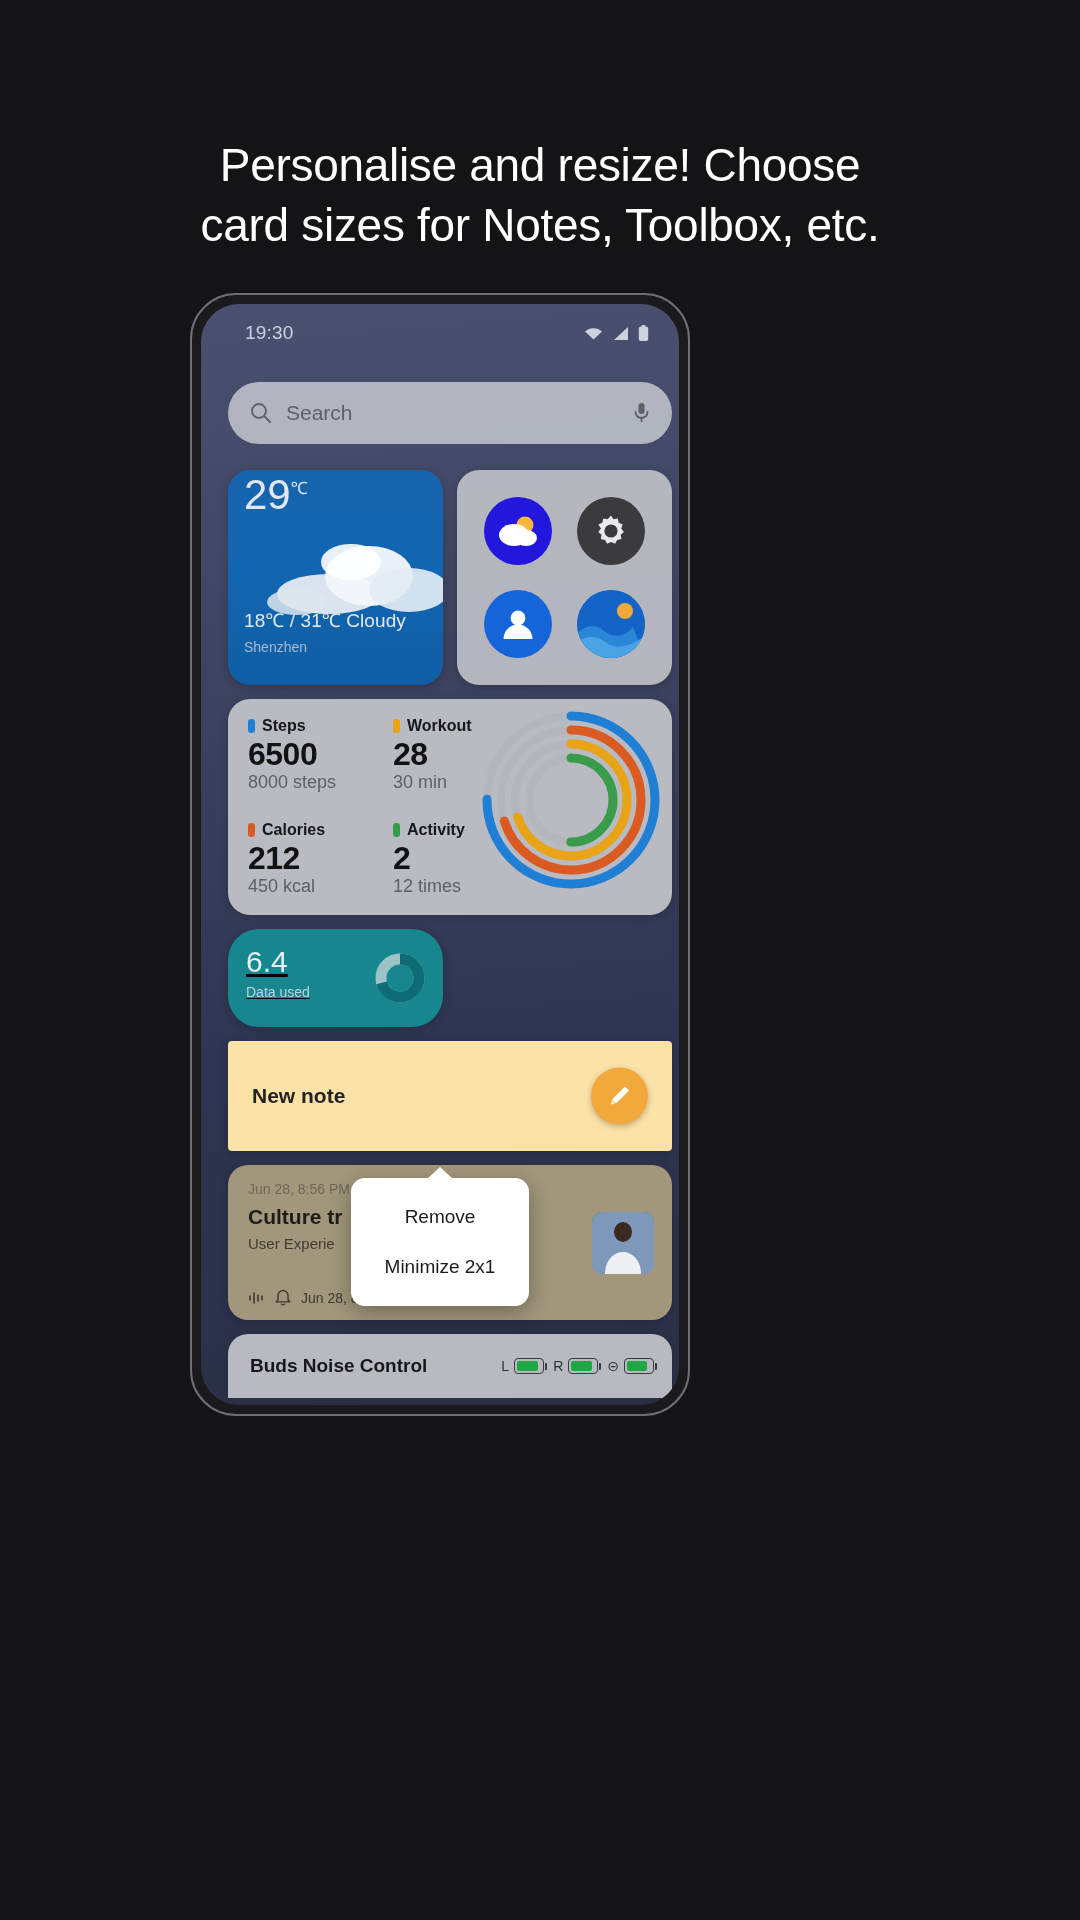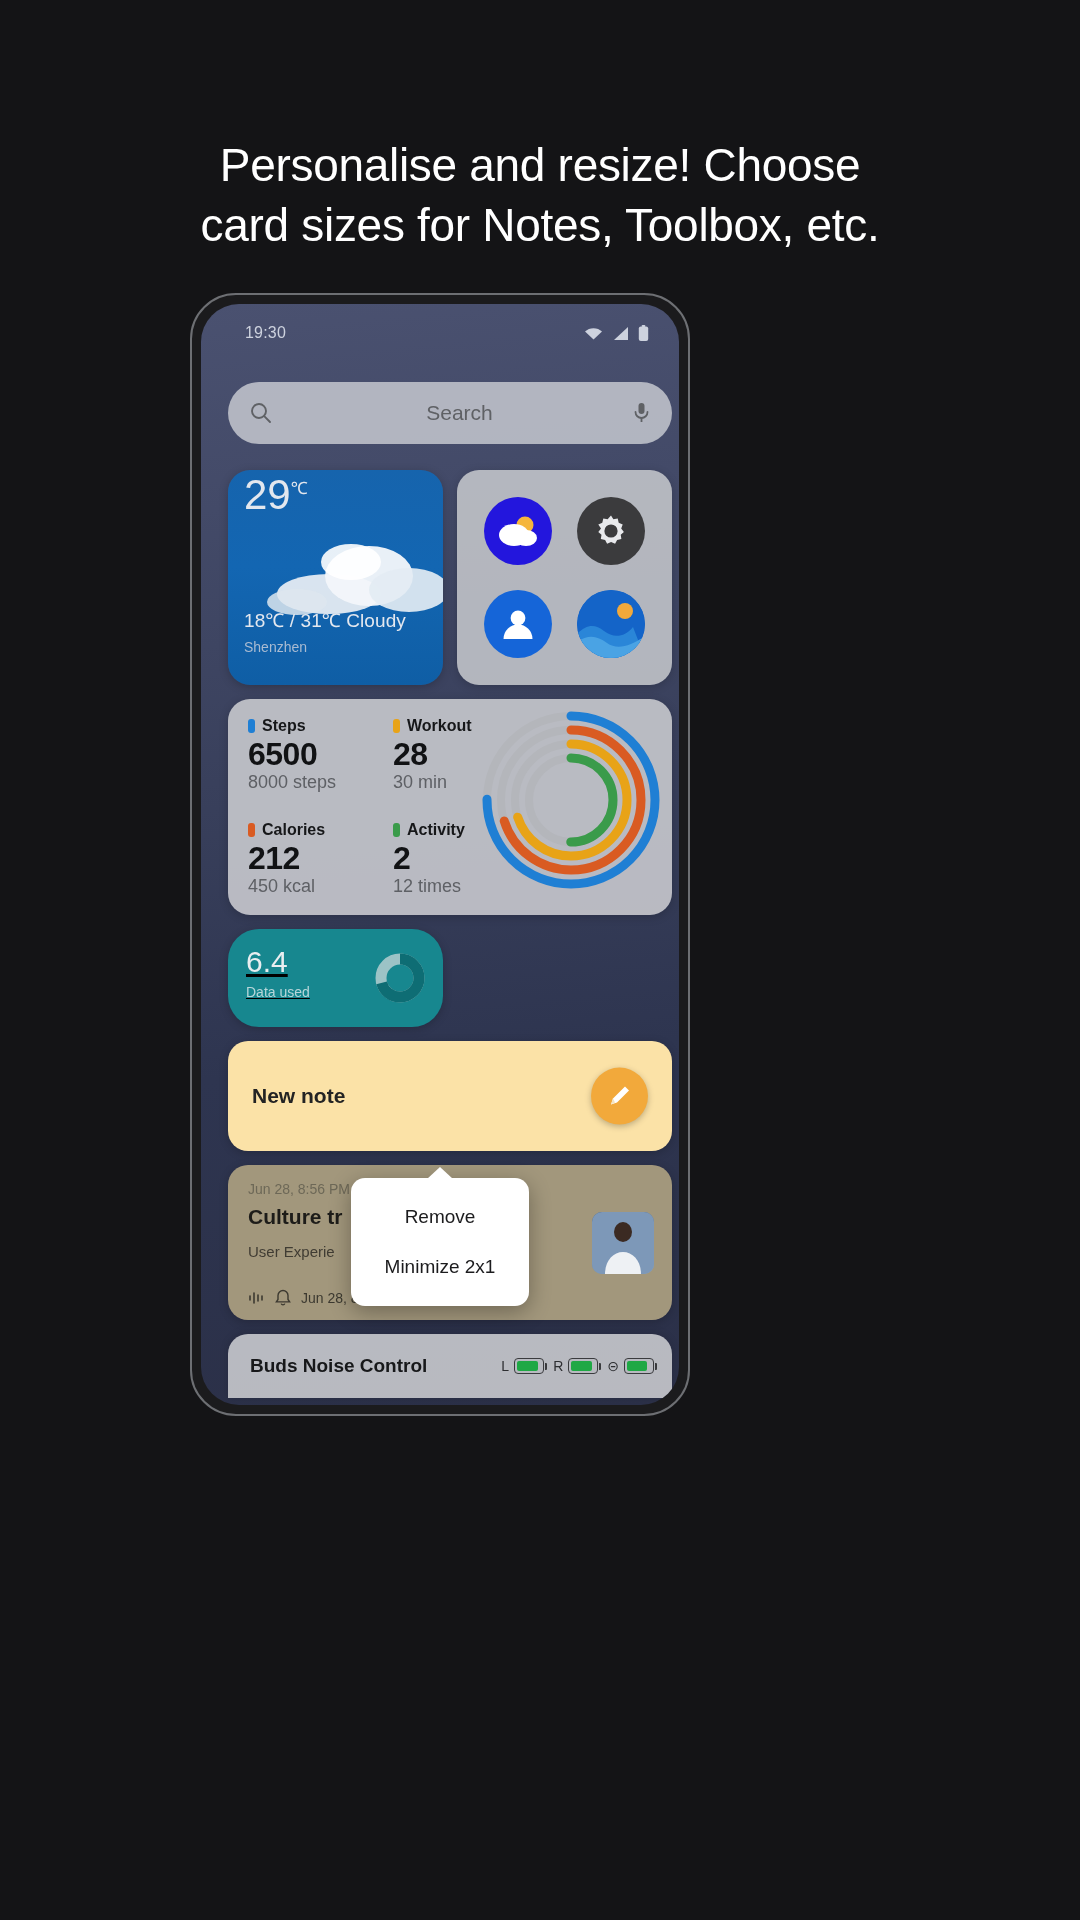--- a/index.html
+++ b/index.html
@@ -34,30 +34,30 @@
     overflow:hidden;
     background:linear-gradient(175deg,#4a5170 0%,#434a68 18%,#39405c 42%,#2e3550 68%,#2b3048 100%);
   }
 
   
   .statusbar {
     position:absolute; left:0; top:0; width:100%; height:58px;
     display:flex; align-items:center; justify-content:space-between;
     padding:0 30px 0 44px;
   }
-  .status-time { color:#cdd2de; font-size:16px; letter-spacing:.2px; }
+  .status-time { color:#cdd2de; font-size:19px; letter-spacing:.2px; }
   .status-icons { display:flex; align-items:center; gap:9px; }
   .ic { display:block; }
 
   
   .searchbar {
     position:absolute; left:27px; top:78px; width:444px; height:62px;
     background:rgba(205,208,214,0.80);
     border-radius:31px;
-    display:flex; align-items:center; padding:0 22px;text-align:center;
+    display:flex; align-items:center; padding:0 22px;
   }
   .search-text { margin-left:14px; color:#5f6165; font-size:21px; flex:1; }
 
   
   .grid { position:absolute; left:27px; top:166px; width:444px; }
 
   .row { display:flex; gap:14px; margin-bottom:14px; }
 
   
   .card-weather {
@@ -109,21 +109,21 @@
     background:#17878f; position:relative; padding:18px 18px;
     box-shadow:0 2px 10px rgba(0,0,0,.2);
     text-decoration:underline;
   }
   .data-val { color:#e9eef0; font-size:30px; font-weight:500; line-height:1; }
   .data-sub { color:#b7d6d9; font-size:14px; margin-top:7px; }
   .data-ring { position:absolute; right:18px; top:24px; }
 
   
   .card-note {
-    width:444px; height:110px; border-radius:20px;
+    width:444px; height:110px; border-radius:4px;
     background:#fbe2a7; position:relative;
     display:flex; align-items:center; padding:8px 24px;
     box-shadow:0 2px 10px rgba(0,0,0,.2);
   }
   .note-title { font-size:21px; color:#232323; font-weight:700; }
   .note-fab {
     position:absolute; right:24px; top:50%; transform:translateY(-50%);
     width:57px; height:57px; border-radius:50%;
     background:#f2a93b; display:flex; align-items:center; justify-content:center;
     box-shadow:0 2px 6px rgba(0,0,0,.25);
@@ -131,21 +131,21 @@
 
   
   .card-saved {
     width:444px; height:155px; border-radius:20px;
     background:rgba(172,160,128,0.92); position:relative;
     padding:16px 20px; box-shadow:0 2px 10px rgba(0,0,0,.2);
     overflow:hidden;
   }
   .saved-date { font-size:14px; color:#6d6857; }
   .saved-title { font-size:21px; color:#1d1c19; font-weight:700; margin-top:8px; }
-  .saved-body { font-size:15px; color:#403c33; margin-top:14px; }
+  .saved-body { font-size:15px; color:#403c33; margin-top:6px; }
   .saved-foot { position:absolute; left:20px; bottom:14px; display:flex; align-items:center; gap:10px; }
   .saved-foot-text { font-size:14px; color:#3c3930; }
   .saved-thumb {
     position:absolute; right:18px; top:50%; transform:translateY(-50%);
     width:62px; height:62px; border-radius:10px; overflow:hidden;
     background:linear-gradient(160deg,#3d5d86 0%,#5c7fa8 40%,#8fa7c2 100%);
   }
 
   
   .card-buds {

